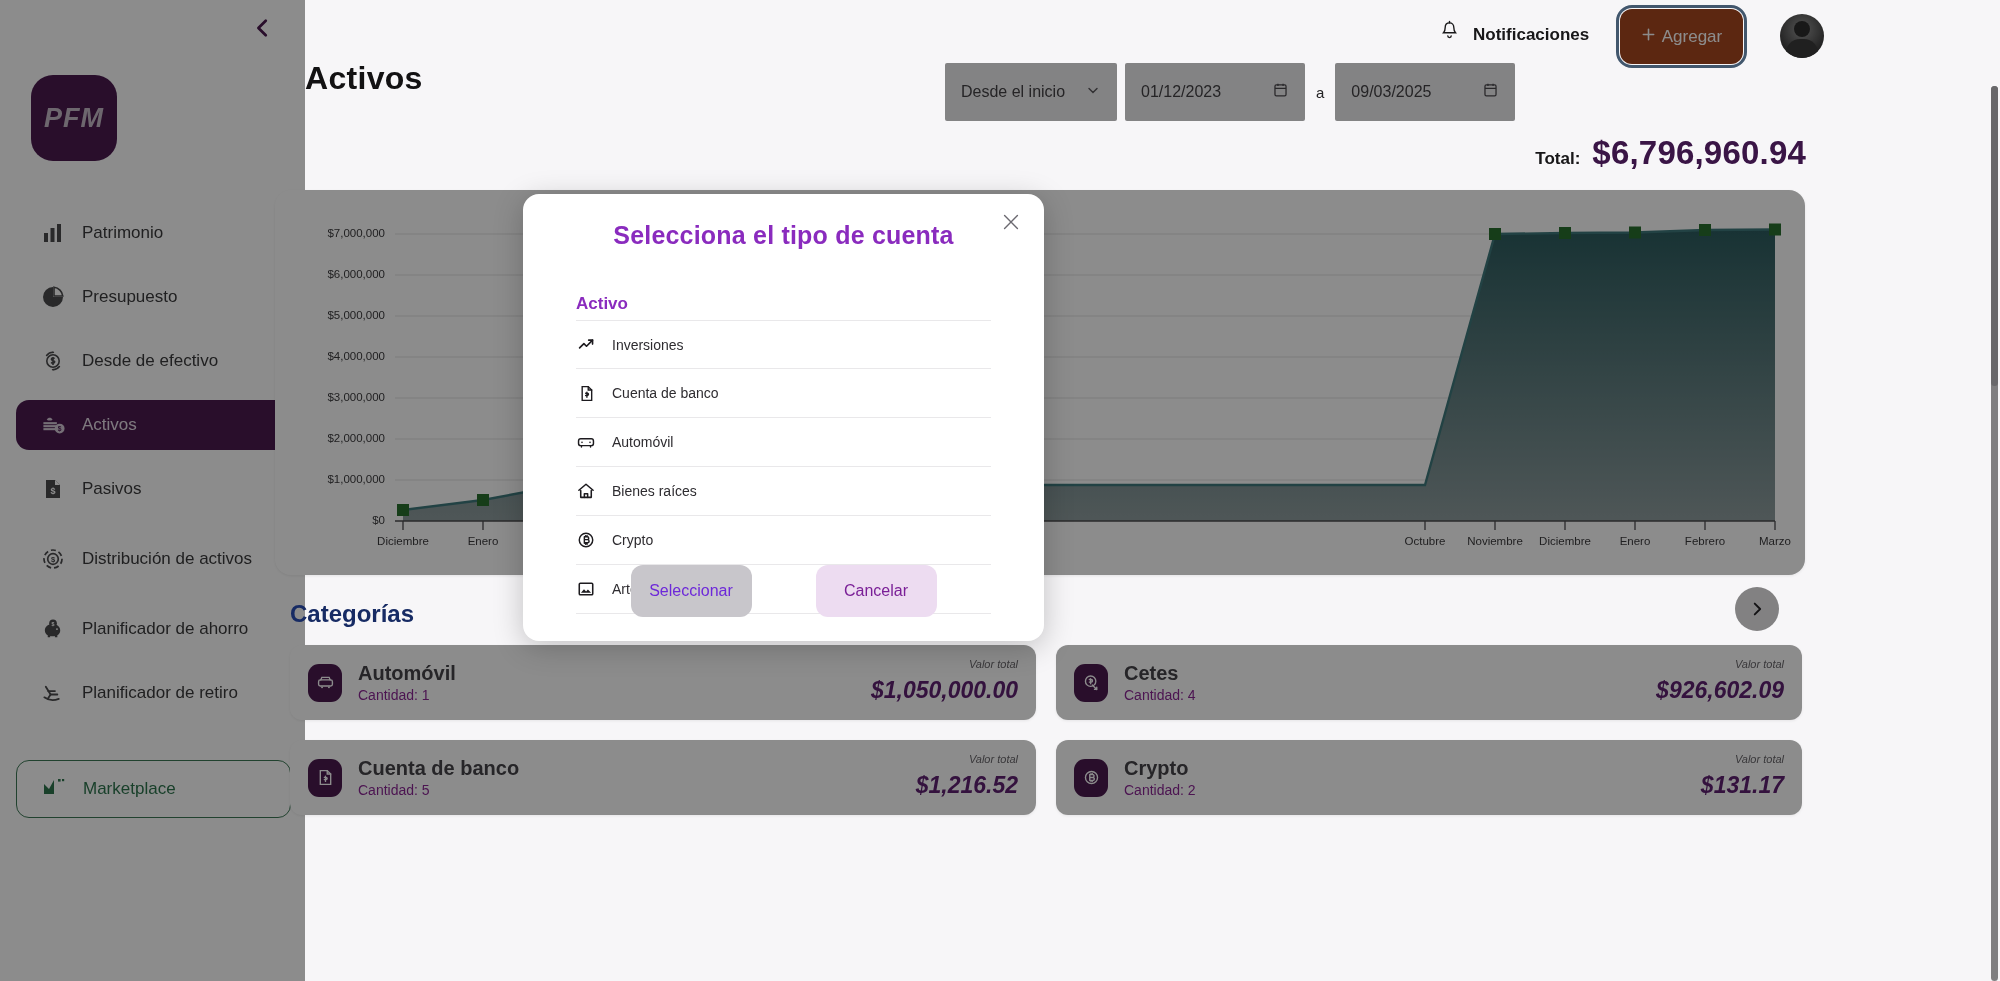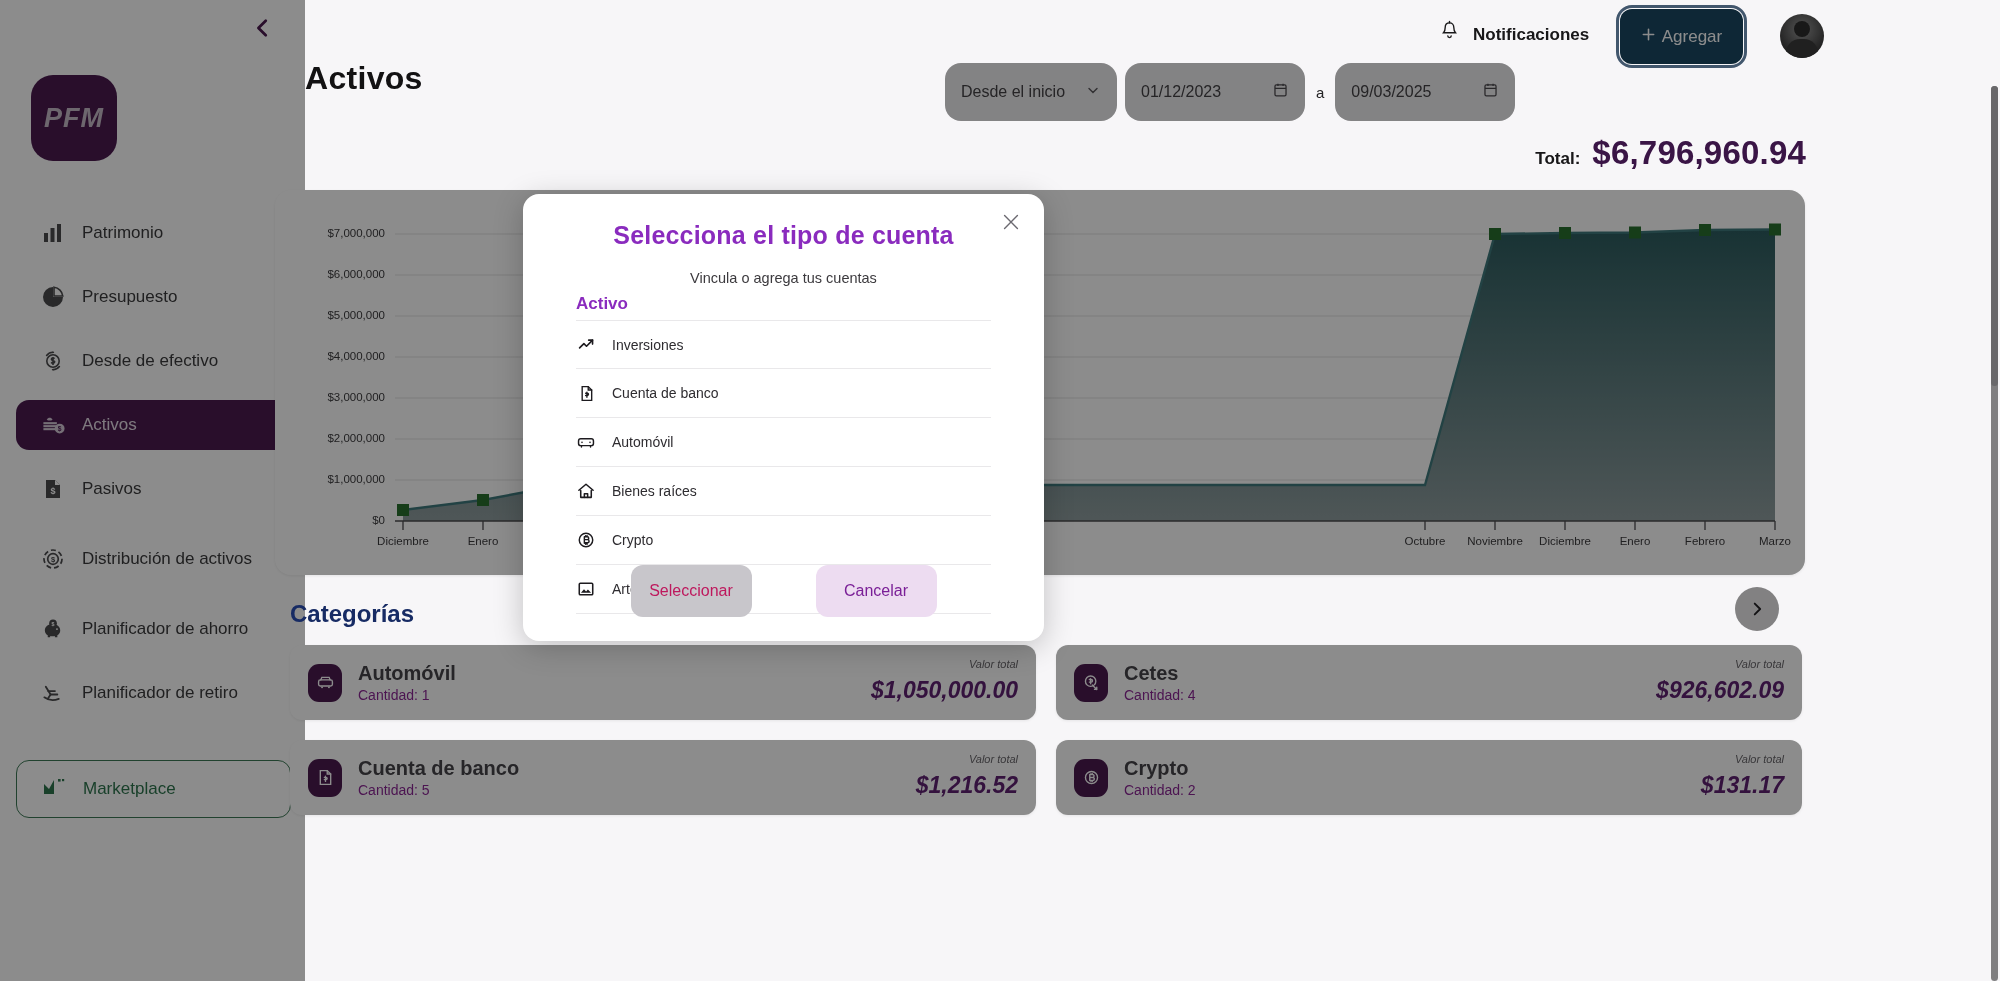--- a/index.html
+++ b/index.html
@@ -84,21 +84,21 @@
   .notif {
     position: absolute; left: 1135px; top: 20px;
     display: flex; align-items: flex-end; gap: 14px;
     cursor: pointer;
   }
   .notif .lb { font-size: 17px; font-weight: 700; color: #2e2c30; }
   .add-btn {
     position: absolute; left: 1315px; top: 9px;
     width: 123px; height: 55px;
     border-radius: 12px;
-    background: #0c4a6e;
+    background: #c2410c;
     color: #ffffff;
     display: flex; align-items: center; justify-content: center;
     gap: 6px;
     font-size: 17px;
     cursor: pointer;
     outline: 3px solid #6e9fd6;
     outline-offset: 1px;
   }
   .avatar {
     position: absolute; left: 1475px; top: 14px;
@@ -113,21 +113,21 @@
   .page-title {
     position: absolute; left: 0px; top: 60px;
     font-size: 32px; font-weight: 800; color: #222024;
     letter-spacing: .3px;
   }
 
   .range-row { position: absolute; left: 640px; top: 63px; display: flex; align-items: center; gap: 8px; }
   .pill {
     height: 58px;
     background: #efeef1;
-    border-radius: 16px;
+    border-radius: 2px;
     display: flex; align-items: center;
     padding: 0 16px;
     cursor: pointer;
   }
   .pill-select { width: 172px; justify-content: space-between; }
   .pill .txt { font-size: 16px; color: #444246; }
   .pill-date { width: 180px; justify-content: space-between; }
   .a-sep { font-size: 15px; color: #444246; padding: 0 3px; }
 
   .total-row {
@@ -238,21 +238,21 @@
   .modal-actions {
     position: absolute; left: 0; right: 0; bottom: 24px;
     display: flex; justify-content: center; gap: 64px;
   }
   .btn {
     width: 121px; height: 52px;
     border-radius: 12px;
     display: flex; align-items: center; justify-content: center;
     font-size: 16px; cursor: pointer; border: none;
   }
-  .btn-disabled { background: #c8c6cb; color: #be185d; }
+  .btn-disabled { background: #c8c6cb; color: #6d28d9; }
   .btn-cancel { background: #eddcf1; color: #7a1f97; }
 </style>
 </head>
 <body>
 
 <div id="app">
 
   <div id="page-layer">
 
     <div class="sidebar">
@@ -603,21 +603,20 @@
   <div class="modal-scrim"></div>
 
   <div class="modal">
     <div class="modal-close">
       <svg width="22" height="22" viewBox="0 0 24 24" fill="none" stroke="#6b6970" stroke-width="1.5" stroke-linecap="round">
           <path d="M5 5l14 14M19 5L5 19"></path>
         </svg>
     </div>
 
     <div class="modal-title">Selecciona el tipo de cuenta</div>
-    <div class="modal-sub">Vincula o agrega tus cuentas</div>
     <div class="modal-section">Activo</div>
 
     <div class="opt-list">
 
       <div class="opt">
         <span class="oic">
           <svg width="19" height="19" viewBox="0 0 22 22" fill="none" stroke="#1d1b1f" stroke-width="1.9" stroke-linecap="round" stroke-linejoin="round">
               <polyline points="3 15 8 10 11 13 18 6"></polyline>
               <polyline points="13.5 6 18 6 18 10.5"></polyline>
             </svg>

